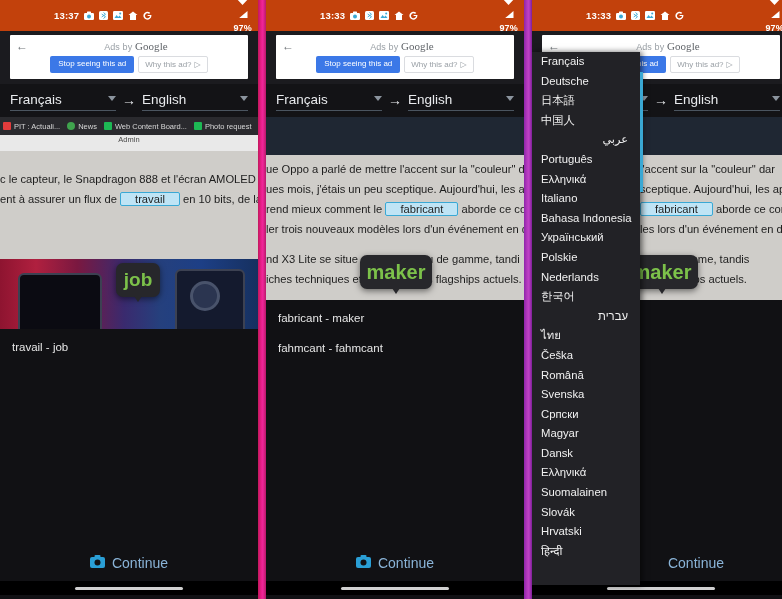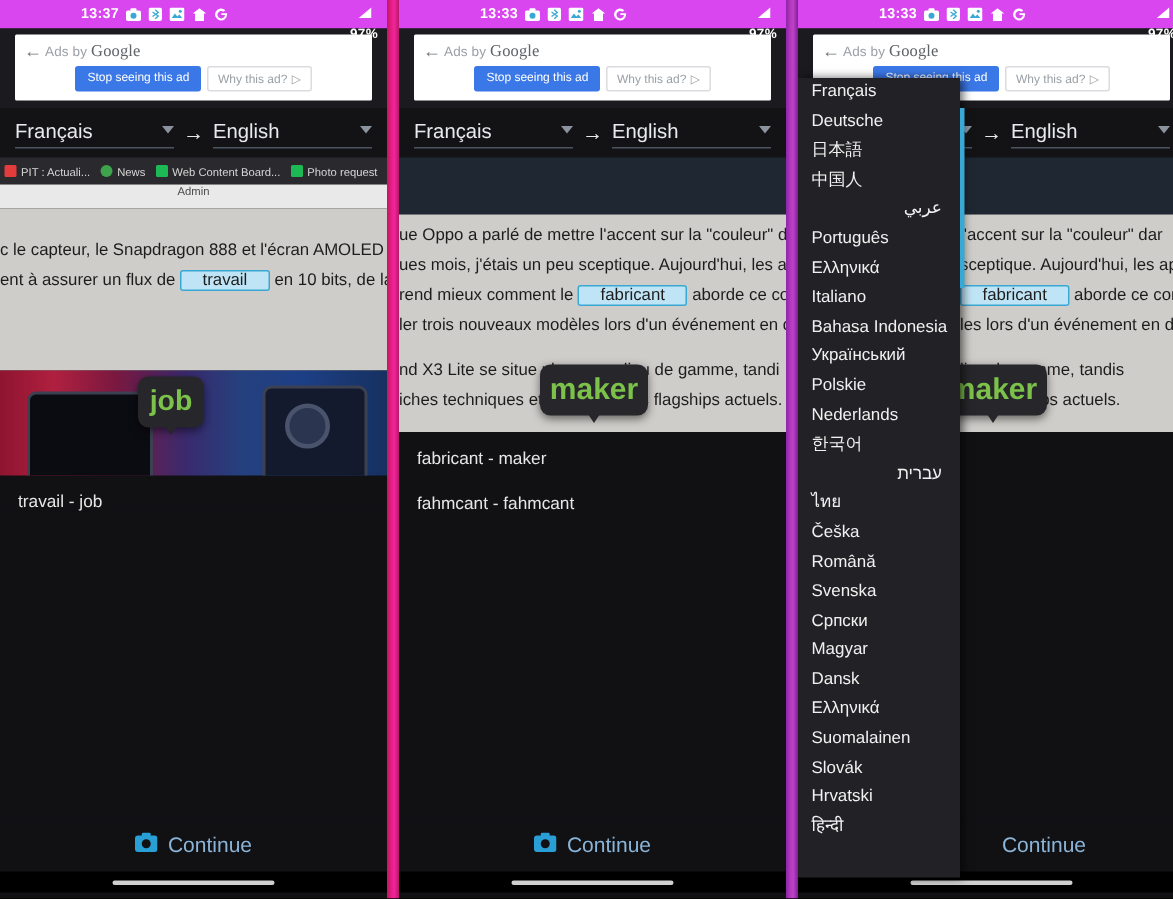--- a/index.html
+++ b/index.html
@@ -20,22 +20,22 @@
   .panel {
     position: relative;
     width: 258px; flex: 0 0 258px;
     height: 599px;
     background: #111114;
     overflow: hidden;
   }
 
   
   .statusbar {
-    height: 19px;
-    background: #d946ef;
+    height: 31px;
+    background: #c2410c;
     display: flex; align-items: center;
     color: #ffffff;
     font-size: 9.5px; font-weight: bold;
     letter-spacing: .2px;
     padding: 0 6px;
   }
   .sb-left { display: flex; align-items: center; gap: 5px; margin-left: 48px; }
   .sb-right { display: flex; align-items: center; gap: 4px; margin-left: auto; flex-direction: column; }
   .sb-time { font-size: 9.5px; }
   .sbi { display: inline-block; line-height: 1; }
@@ -46,21 +46,21 @@
   .adwrap { background: #1b1b1f; padding: 4px 10px 5px 10px; }
   .adbox {
     background: #ffffff;
     border-radius: 1px;
     padding: 4px 6px 6px 6px;
     position: relative;
   }
   .ad-top { display: flex; align-items: center; height: 14px; }
   .ad-back { width: 14px; color: #70757a; font-size: 12px; line-height: 1; }
   .ad-by {
-    flex: 1; text-align: left; font-size: 9px; color: #9aa0a6;
+    flex: 1; text-align: center; font-size: 9px; color: #9aa0a6;
     letter-spacing: .1px;
   }
   .ad-by b { color: #5f6368; font-weight: normal; font-size: 11px; font-family: "Liberation Serif", serif; }
   .ad-btns { display: flex; justify-content: center; gap: 4px; margin-top: 3px; }
   .ad-stop {
     background: #3b78e7; color: #fff; font-size: 8px;
     padding: 3px 8px; border-radius: 2px; white-space: nowrap;
   }
   .ad-why {
     background: #fff; color: #9aa0a6; font-size: 8px;
@@ -323,21 +323,21 @@
       <div class="webtext" style="padding-top:18px">
         <div class="ln">c le capteur, le Snapdragon 888 et l'écran AMOLED de 6</div>
         <div class="ln">ent à assurer un flux de <span class="hl">travail</span> en 10 bits, de la prise d</div>
       </div>
     </div>
 
     <div class="photo">
       <div class="phone-shape" style="left:18px;top:14px;width:84px;height:64px"></div>
       <div class="phone-shape" style="left:175px;top:10px;width:70px;height:66px;background:#141a2e"></div>
       <div style="position:absolute;left:190px;top:22px;width:30px;height:30px;border-radius:50%;background:#2b3550;border:3px solid #49536b"></div>
-      <div class="bubble" style="left:92px;top:4px;width:44px;height:34px;font-size:19px">
+      <div class="bubble" style="left:116px;top:4px;width:44px;height:34px;font-size:19px">
         <span>job</span>
       </div>
     </div>
 
     <div class="results">
       <div class="result">travail - job</div>
     </div>
 
     <div class="bottom">
       <div class="continue">

